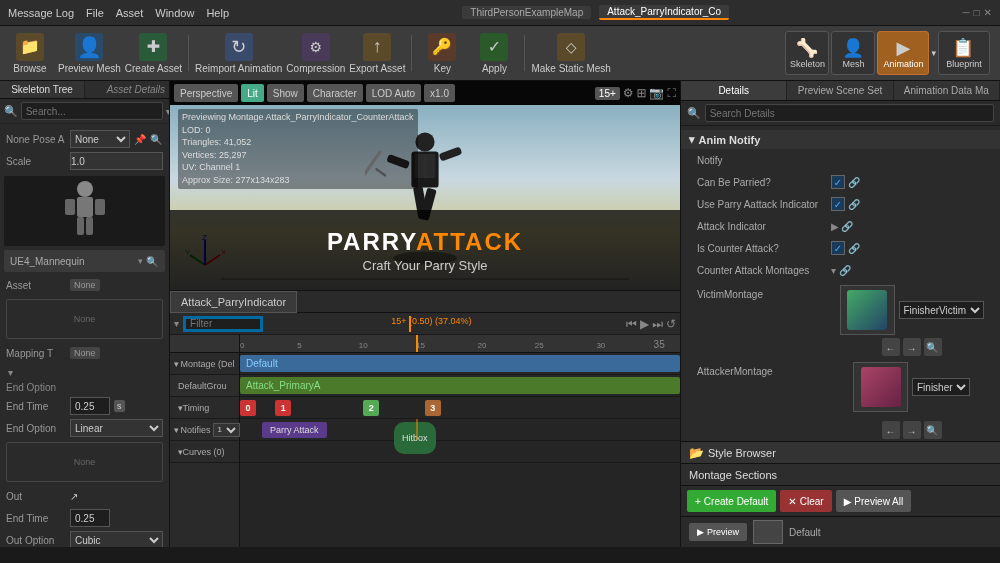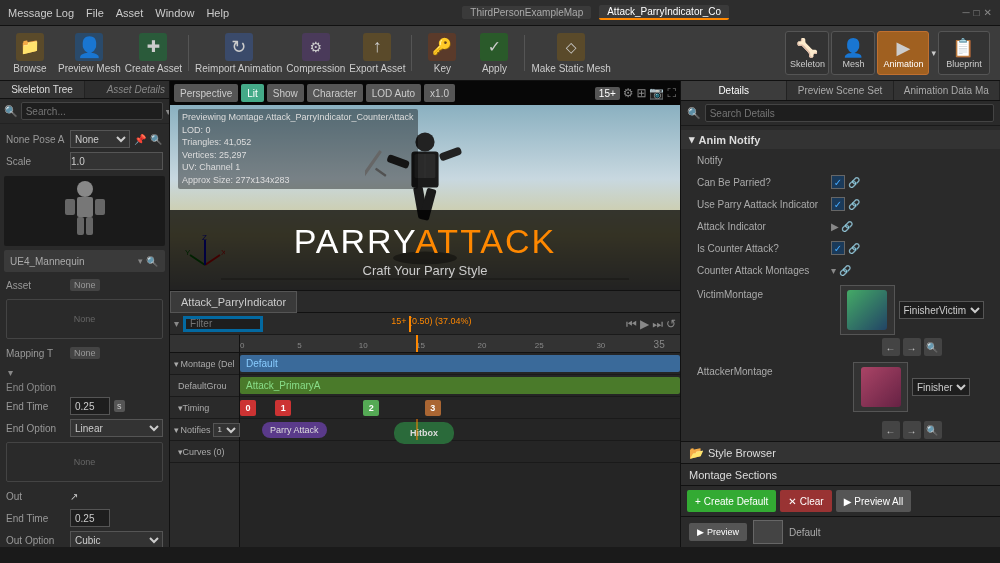--- a/index.html
+++ b/index.html
@@ -41,21 +41,21 @@
 
     
     .timeline-area { flex: 1; background: #252525; display: flex; flex-direction: column; overflow: hidden; }
     .timeline-tab-row { background: #2a2a2a; height: 22px; display: flex; align-items: center; border-bottom: 1px solid #111; }
     .timeline-tab { background: #3a3a3a; border: 1px solid #555; color: #ccc; font-size: 11px; padding: 0 10px; height: 22px; display: flex; align-items: center; cursor: pointer; }
     .timeline-filter-row { display: flex; align-items: center; padding: 2px 4px; gap: 4px; border-bottom: 1px solid #1a1a1a; background: #2a2a2a; height: 22px; }
     .timeline-filter-row input { background: #1e1e1e; border: 3px solid #0369a1; color: #ccc; font-size: 10px; height: 16px; width: 80px; padding: 0 4px; }
 
     
     .splash-overlay { position: absolute; bottom: 0; left: 0; right: 0; height: 80px; background: rgba(0,0,0,0.75); display: flex; flex-direction: column; align-items: center; justify-content: center; }
-    .splash-title { font-size: 34px; font-weight: 400; letter-spacing: 2px; color: #fff; }
+    .splash-title { font-size: 24px; font-weight: 700; letter-spacing: 2px; color: #fff; }
     .splash-title span { color: #f80; }
     .splash-subtitle { font-size: 13px; color: #ccc; margin-top: 2px; }
 
     
     .right-panel { width: 320px; background: #2a2a2a; border-left: 1px solid #111; display: flex; flex-direction: column; overflow: hidden; }
     .right-top-tabs { display: flex; background: #333; border-bottom: 1px solid #111; }
     .right-tab { flex: 1; text-align: center; padding: 4px 2px; font-size: 10px; color: #aaa; cursor: pointer; border-right: 1px solid #222; }
     .right-tab.active { background: #3c3c3c; color: #fff; }
     .details-search { display: flex; align-items: center; padding: 3px 6px; border-bottom: 1px solid #1a1a1a; gap: 4px; }
     .details-search input { flex: 1; background: #1e1e1e; border: 1px solid #444; color: #ccc; font-size: 10px; height: 18px; padding: 0 4px; border-radius: 2px; }
@@ -401,22 +401,22 @@
           </div>
 
           <div style="height:22px;border-bottom:1px solid #1a1a1a;position:relative;background:#252525;">
             <div style="position:absolute;left:0%;top:3px;width:16px;height:16px;background:#c33;border-radius:2px;display:flex;align-items:center;justify-content:center;font-size:9px;font-weight:bold;color:#fff;">0</div>
             <div style="position:absolute;left:8%;top:3px;width:16px;height:16px;background:#c33;border-radius:2px;display:flex;align-items:center;justify-content:center;font-size:9px;font-weight:bold;color:#fff;">1</div>
             <div style="position:absolute;left:28%;top:3px;width:16px;height:16px;background:#5a5;border-radius:2px;display:flex;align-items:center;justify-content:center;font-size:9px;font-weight:bold;color:#fff;">2</div>
             <div style="position:absolute;left:42%;top:3px;width:16px;height:16px;background:#a63;border-radius:2px;display:flex;align-items:center;justify-content:center;font-size:9px;font-weight:bold;color:#fff;">3</div>
           </div>
 
           <div style="height:22px;border-bottom:1px solid #1a1a1a;position:relative;background:#252525;">
-            <div style="position:absolute;left:5%;top:3px;background:#5a3a8a;border-radius:8px;height:16px;display:flex;align-items:center;padding:0 8px;font-size:9px;color:#ddd;white-space:nowrap;">Parry Attack</div>
-            <div style="position:absolute;left:35%;top:3px;background:#2a6a3a;border-radius:10px;height:22px;display:flex;align-items:center;padding:0 16px;font-size:9px;color:#ddd;white-space:nowrap;font-weight:bold;">Hitbox</div>
+            <div style="position:absolute;left:5%;top:3px;background:#5a3a8a;border-radius:2px;height:16px;display:flex;align-items:center;padding:0 8px;font-size:9px;color:#ddd;white-space:nowrap;">Parry Attack</div>
+            <div style="position:absolute;left:35%;top:3px;background:#2a6a3a;border-radius:10px;height:32px;display:flex;align-items:center;padding:0 8px;font-size:9px;color:#ddd;white-space:nowrap;">Hitbox</div>
             <div style="position:absolute;left:40%;top:0;bottom:0;width:2px;background:rgba(255,136,0,0.5);"></div>
           </div>
 
           <div style="height:22px;border-bottom:1px solid #1a1a1a;background:#252525;"></div>
         </div>
       </div>
     </div>
   </div>
 
   <div class="right-panel">

